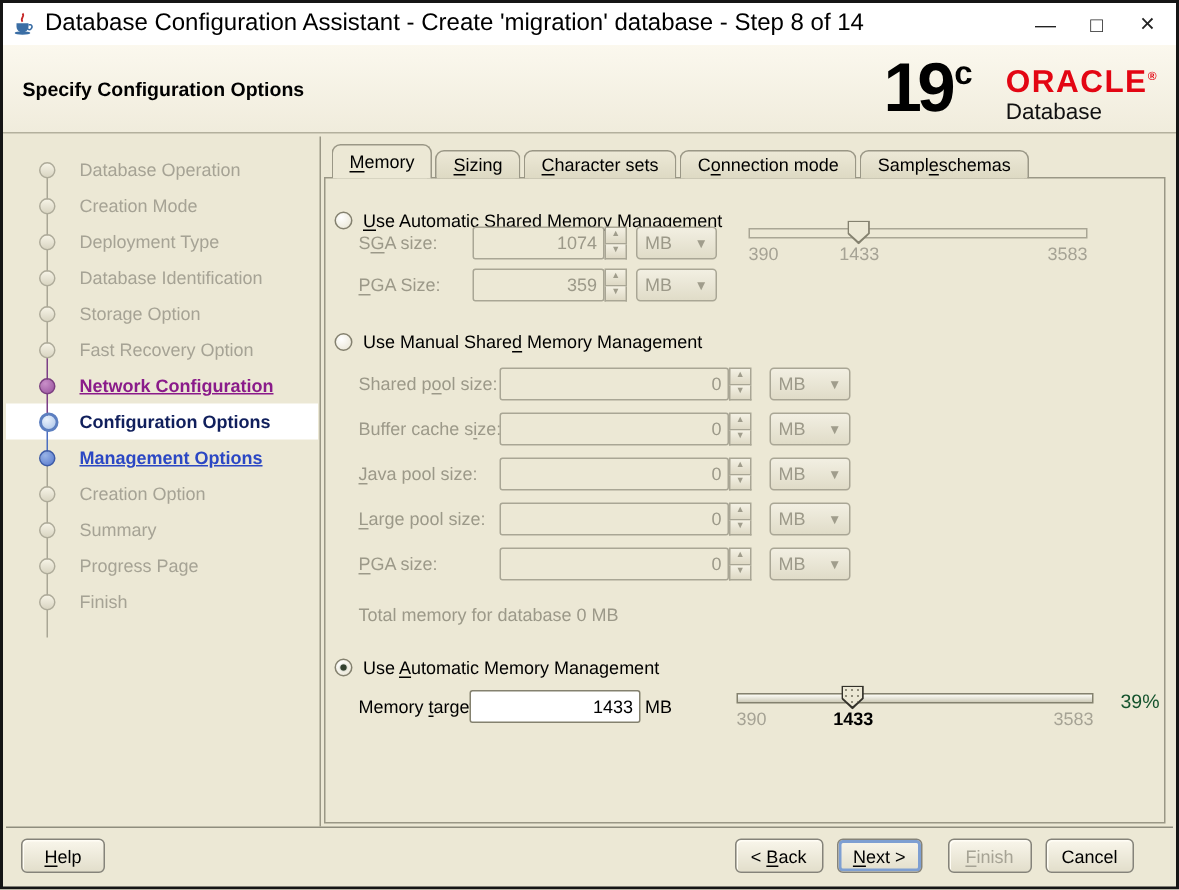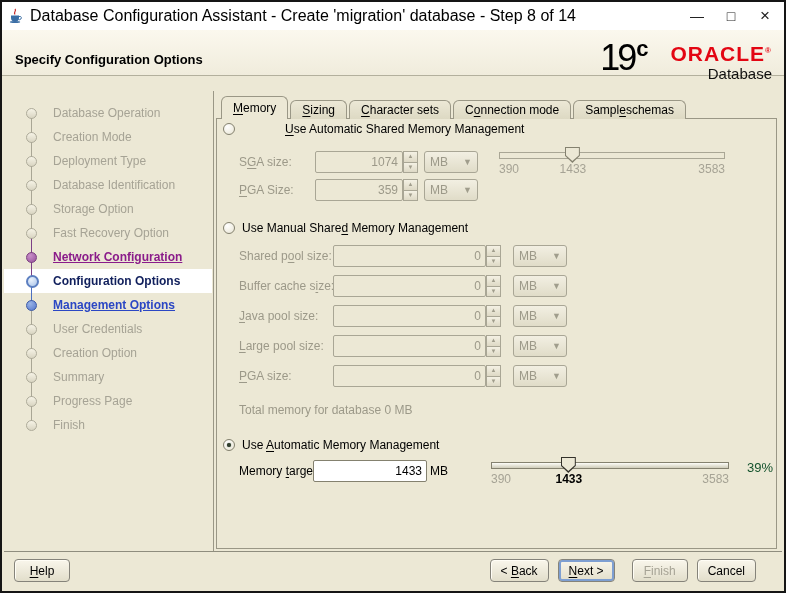--- a/index.html
+++ b/index.html
@@ -16,24 +16,24 @@
   
   .titlebar { height:28px; background:#fff; display:flex; align-items:center; padding:0 2px 0 6px; }
   .titlebar .app-icon { width:16px; height:16px; margin-right:6px; flex:0 0 auto; }
   .titlebar .t-text { flex:1; font-size:16px; color:#000; white-space:nowrap; overflow:hidden; }
   .win-controls { display:flex; }
   .win-btn { width:34px; height:26px; display:flex; align-items:center; justify-content:center;
              font-size:14px; color:#222; cursor:default; }
   .win-btn.close { font-size:17px; }
 
   
-  .header { height:46px; background:linear-gradient(#fbf8ee,#f0ecdc); border-bottom:1px solid #b3b09d; position:relative;text-align:right; }
+  .header { height:59px; background:linear-gradient(#fbf8ee,#f0ecdc); border-bottom:1px solid #b3b09d; position:relative; }
   .header h1 { position:absolute; left:13px; top:22px; margin:0; font-size:13px; font-weight:bold; color:#000; }
   .logo { position:absolute; right:12px; top:3px; display:flex; align-items:flex-start; }
-  .logo .v19 { font-size:36px; font-weight:normal; letter-spacing:-3px; line-height:50px; color:#000; }
+  .logo .v19 { font-size:46px; font-weight:bold; letter-spacing:-3px; line-height:50px; color:#000; }
   .logo .vc  { font-size:22px; font-weight:bold; color:#000; margin:3px 6px 0 2px; }
   .logo .l-col { margin-top:8px;margin-left:16px; }
   .logo .brand { color:#e30613; font-weight:bold; font-size:21px; letter-spacing:1px; line-height:20px; }
   .logo .reg { color:#e30613; font-size:8px; vertical-align:super; }
   .logo .product { color:#111; font-size:15px; margin-top:1px; }
 
   
   .main { position:absolute; top:89px; left:2px; right:2px; bottom:39px; border-bottom:1px solid #8f8d7e; }
   .sidebar { position:absolute; left:0; top:0; bottom:0; width:210px; border-right:1px solid #9a9786; }
   .steps { position:absolute; left:0; right:1px; top:10px; }
@@ -188,24 +188,20 @@
         <div class="step current">
             <span class="dot"></span>
             <span class="slbl">Configuration Options</span>
           </div>
         <div class="step link">
             <span class="dot"></span>
             <span class="slbl">Management Options</span>
           </div>
         <div class="step pending">
             <span class="dot"></span>
-            <span class="slbl">User Credentials</span>
-          </div>
-        <div class="step pending">
-            <span class="dot"></span>
             <span class="slbl">Creation Option</span>
           </div>
         <div class="step pending">
             <span class="dot"></span>
             <span class="slbl">Summary</span>
           </div>
         <div class="step pending">
             <span class="dot"></span>
             <span class="slbl">Progress Page</span>
           </div>
@@ -220,21 +216,21 @@
       <div class="tabs">
         <div class="tab active"><u>M</u>emory</div>
         <div class="tab"><u>S</u>izing</div>
         <div class="tab"><u>C</u>haracter sets</div>
         <div class="tab">C<u>o</u>nnection mode</div>
         <div class="tab">Sampl<u>e</u> schemas</div>
       </div>
 
       <div class="panel">
 
-        <div class="radio-row" style="left:6px; top:2px;gap:43px;">
+        <div class="radio-row" style="left:6px; top:20px;">
           <span class="radio"></span>
           <span class="rlbl"><u>U</u>se Automatic Shared Memory Management</span>
         </div>
         <span class="flabel" style="left:22px; top:32px;">S<u>G</u>A size:</span>
         <input class="num-input" style="left: 98px; top: 32px; width: 88px;" value="1074">
         <div class="spinner" style="left:186px; top:32px;">
           <div class="sp-btn">▲</div>
           <div class="sp-btn">▼</div>
         </div>
         <div class="combo" style="left:207px; top:32px;">

